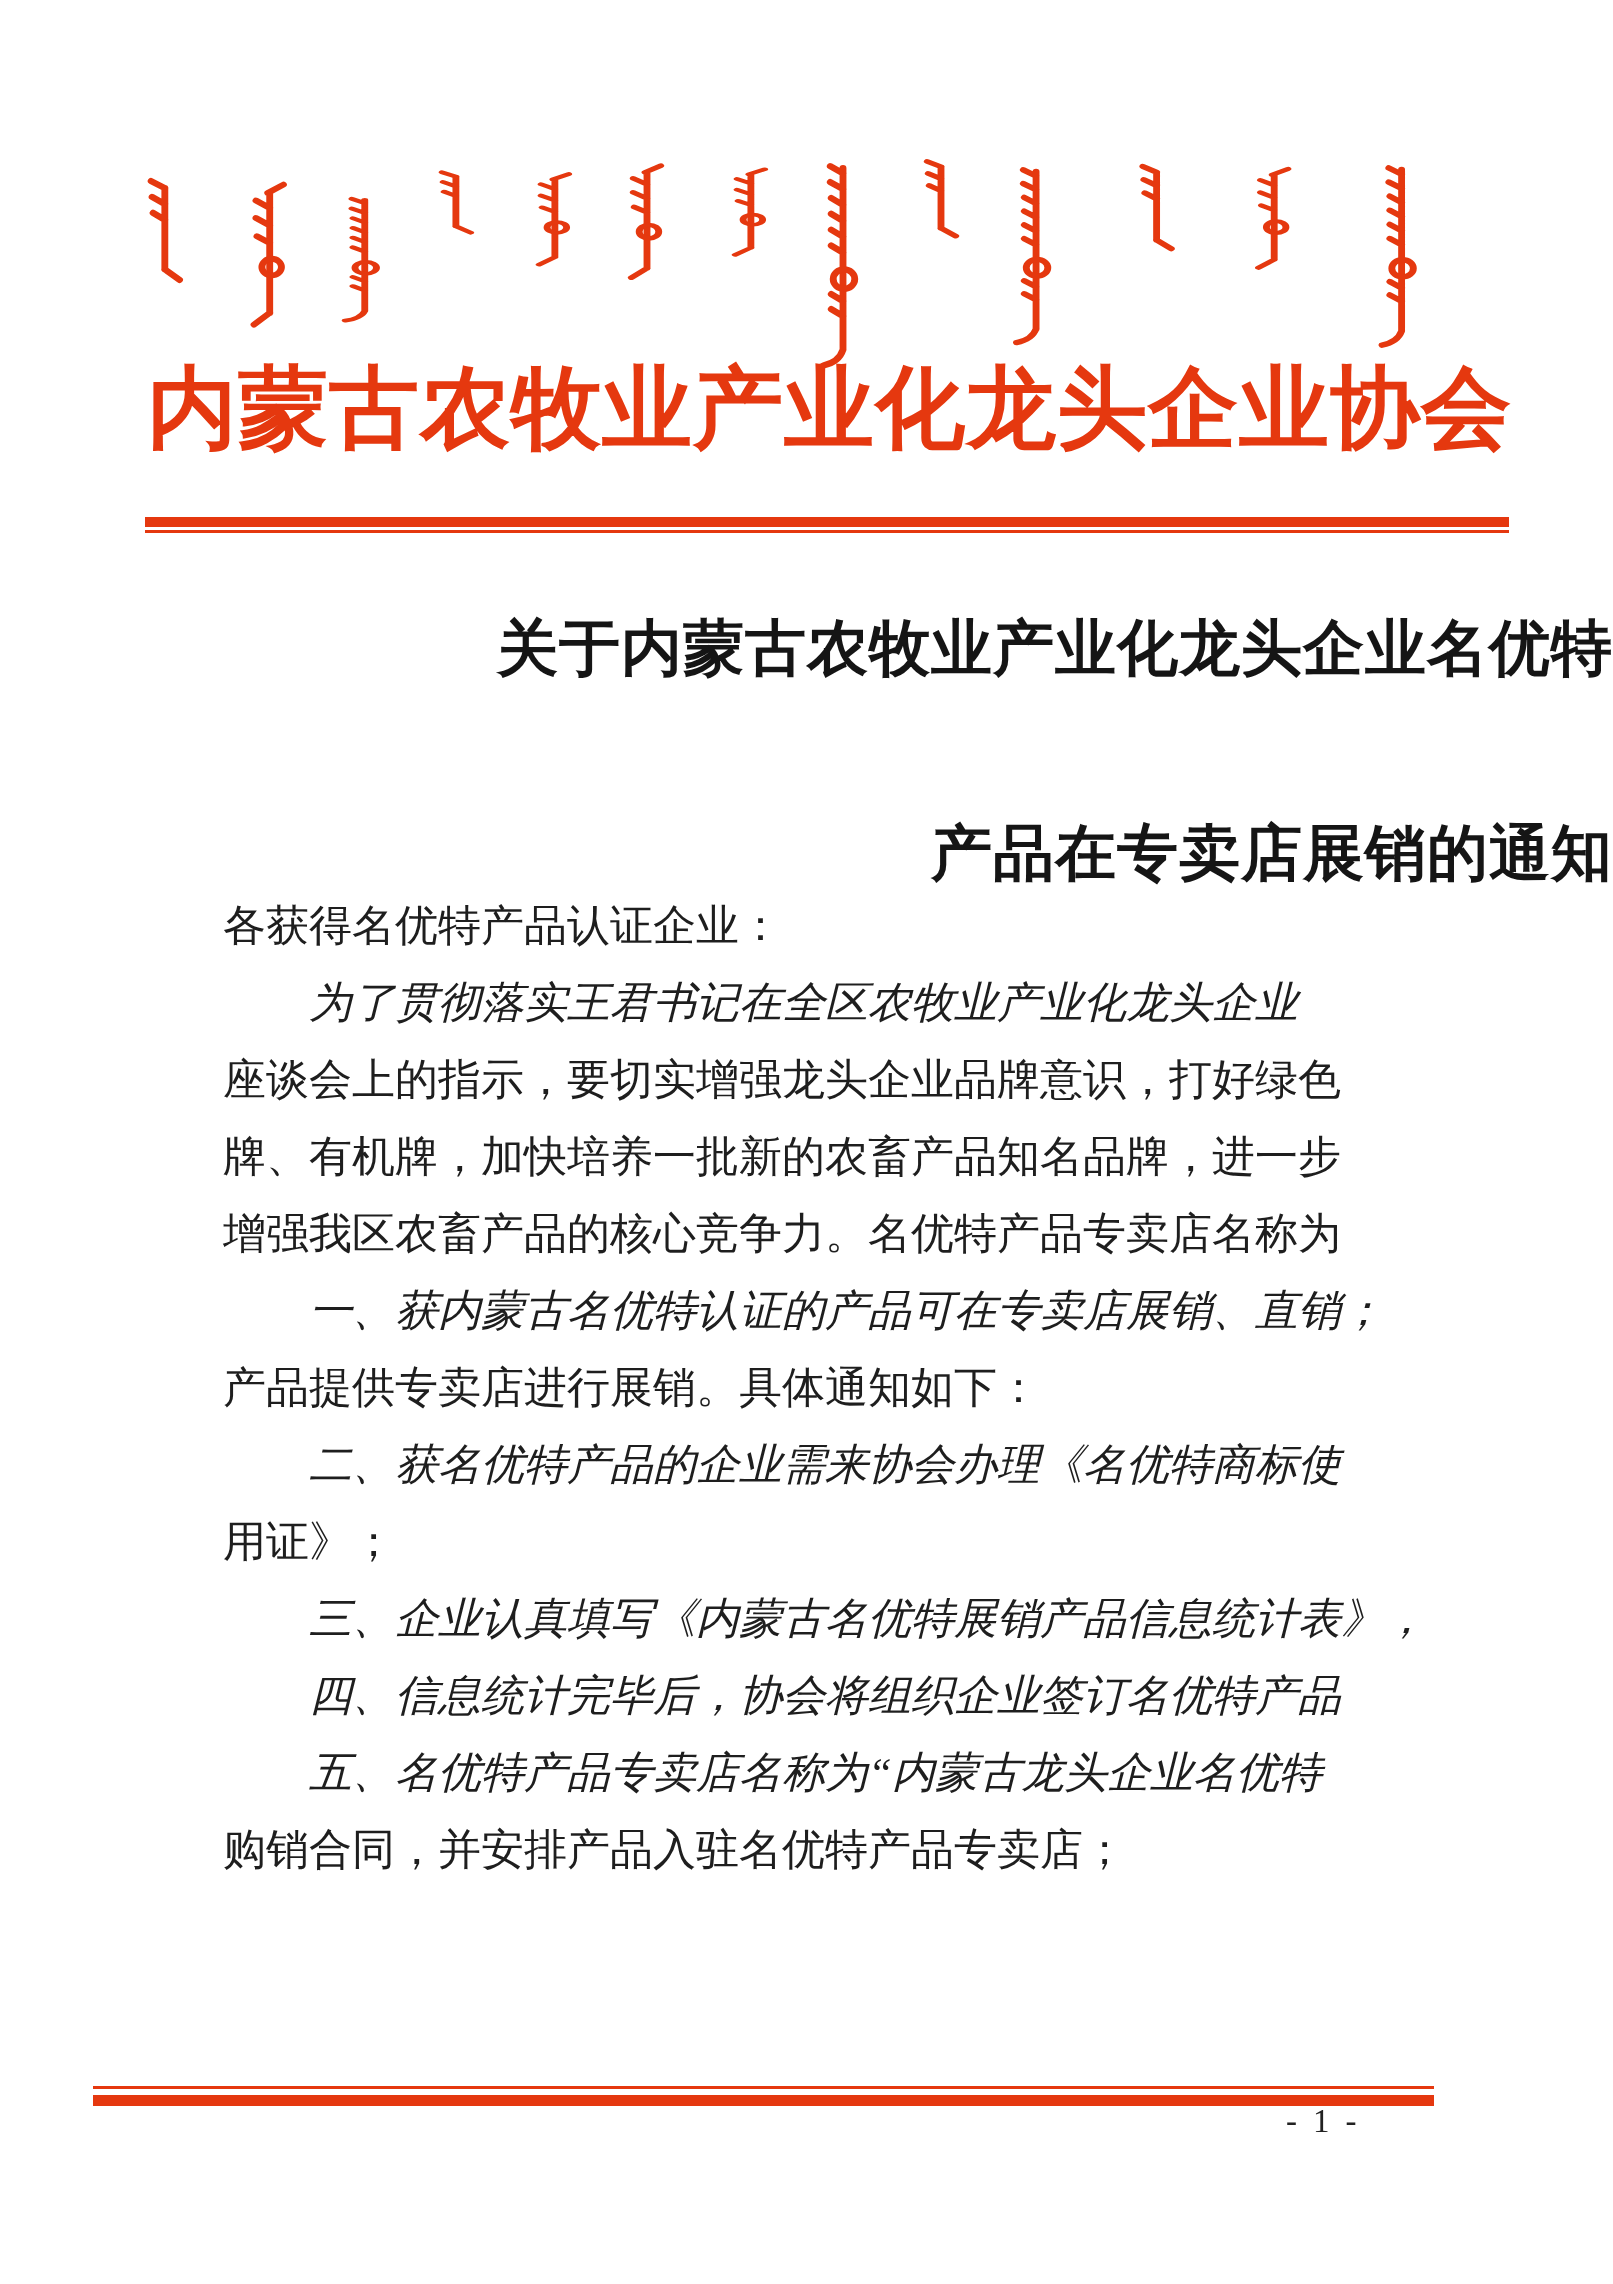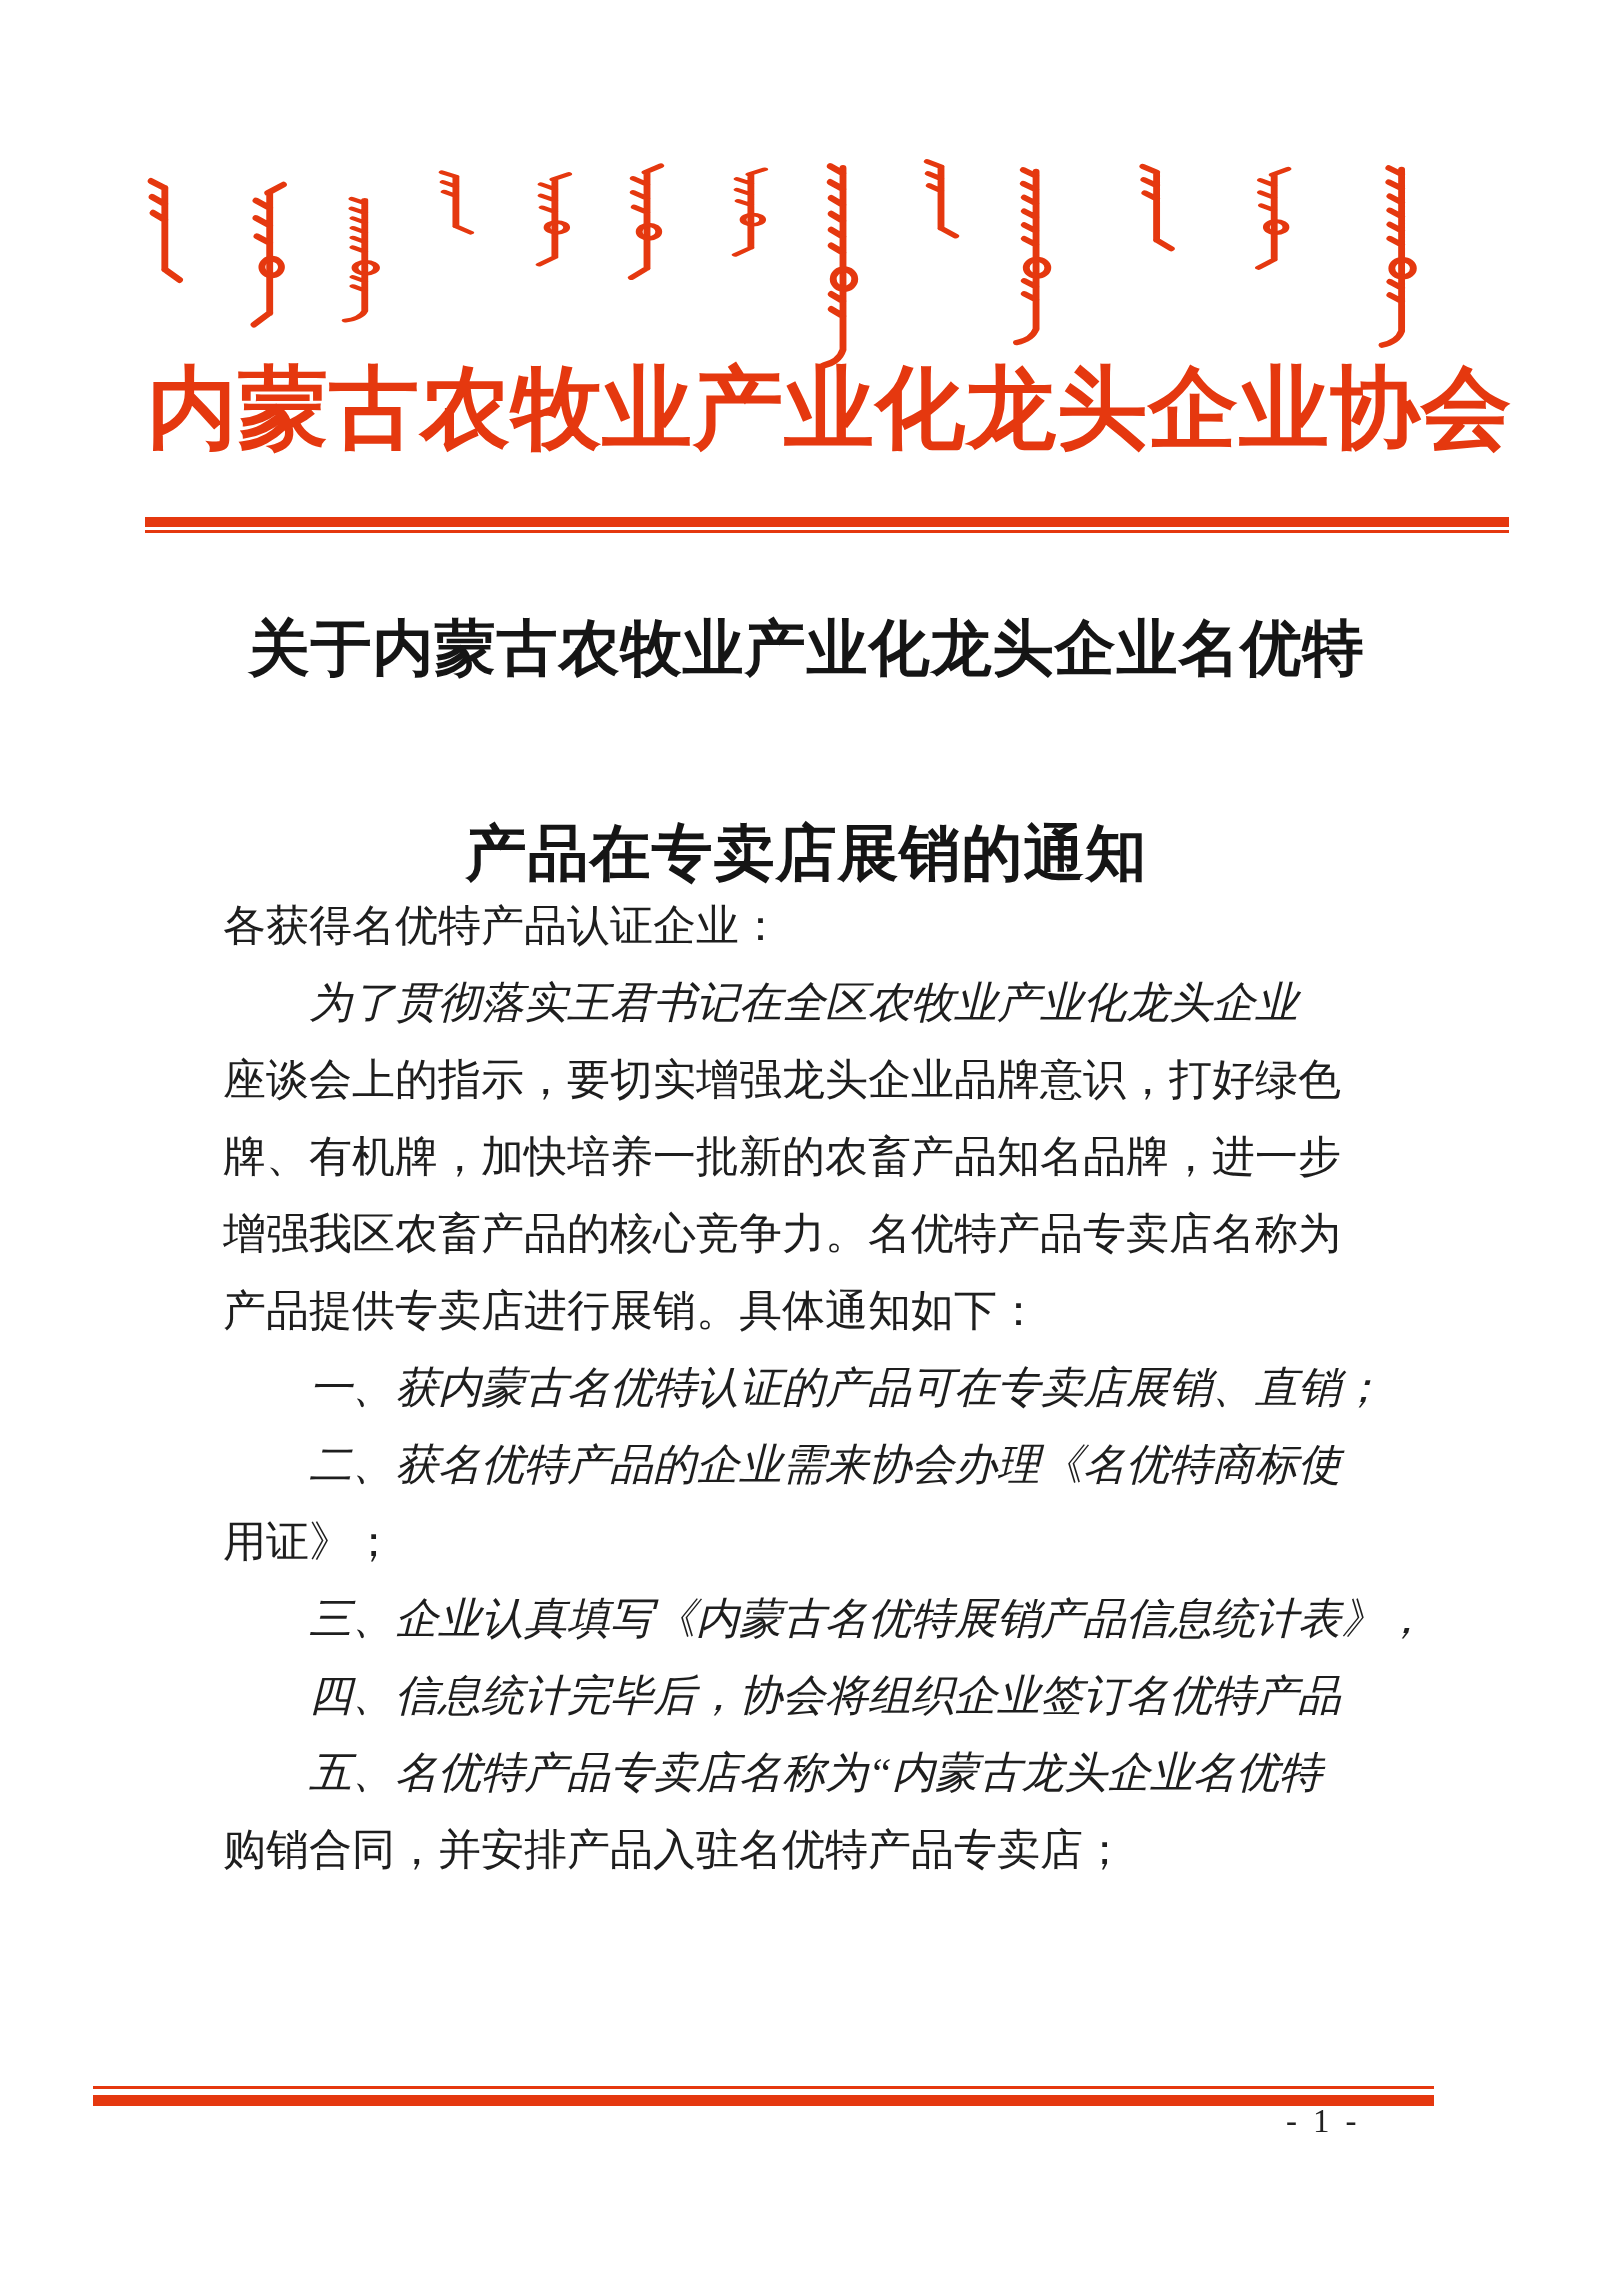--- a/index.html
+++ b/index.html
@@ -20,21 +20,21 @@
     letter-spacing:1px;white-space:nowrap;
     color:#e5380f;
   }
   .rule{position:absolute;background:#e5380f;}
   .rule-head-thick{left:145px;top:517px;width:1364px;height:9.8px;}
   .rule-head-thin{left:145px;top:530px;width:1364px;height:2.9px;}
   .rule-foot-thin{left:93px;top:2086px;width:1341px;height:2.9px;}
   .rule-foot-thick{left:93px;top:2095px;width:1341px;height:10.8px;}
   
   .doc-title{
-    position:absolute;left:0;width:1613px;text-align:center;
+    position:absolute;left:0;width:1613px;text-align:right;
     font-size:61px;font-weight:bold;color:#151515;
     letter-spacing:1px;white-space:nowrap;
   }
   .doc-title-1{top:608px;}
   .doc-title-2{top:801px;margin-top:12px;}
   .body-text{
     position:absolute;left:223px;top:887px;width:1166px;
     font-size:43px;line-height:77px;color:#1e1e1e;
   }
   .body-text .line{white-space:nowrap;}
@@ -85,22 +85,22 @@
 
   <div class="doc-title doc-title-1">关于内蒙古农牧业产业化龙头企业名优特</div>
   <div class="doc-title doc-title-2">产品在专卖店展销的通知</div>
 
   <div class="body-text" id="body">
       <div class="line">各获得名优特产品认证企业：</div>
       <div class="line indent">为了贯彻落实王君书记在全区农牧业产业化龙头企业</div>
       <div class="line">座谈会上的指示，要切实增强龙头企业品牌意识，打好绿色</div>
       <div class="line">牌、有机牌，加快培养一批新的农畜产品知名品牌，进一步</div>
       <div class="line">增强我区农畜产品的核心竞争力。名优特产品专卖店名称为</div>
+      <div class="line indent">一、获内蒙古名优特认证的产品可在专卖店展销、直销；</div>
       <div class="line">产品提供专卖店进行展销。具体通知如下：</div>
-      <div class="line indent">一、获内蒙古名优特认证的产品可在专卖店展销、直销；</div>
       <div class="line indent">二、获名优特产品的企业需来协会办理《名优特商标使</div>
       <div class="line">用证》；</div>
       <div class="line indent">三、企业认真填写《内蒙古名优特展销产品信息统计表》，</div>
       <div class="line indent">四、信息统计完毕后，协会将组织企业签订名优特产品</div>
       <div class="line indent">五、名优特产品专卖店名称为“内蒙古龙头企业名优特</div>
       <div class="line">购销合同，并安排产品入驻名优特产品专卖店；</div>
     </div>
 
   <div class="rule rule-foot-thin"></div>
   <div class="rule rule-foot-thick"></div>

